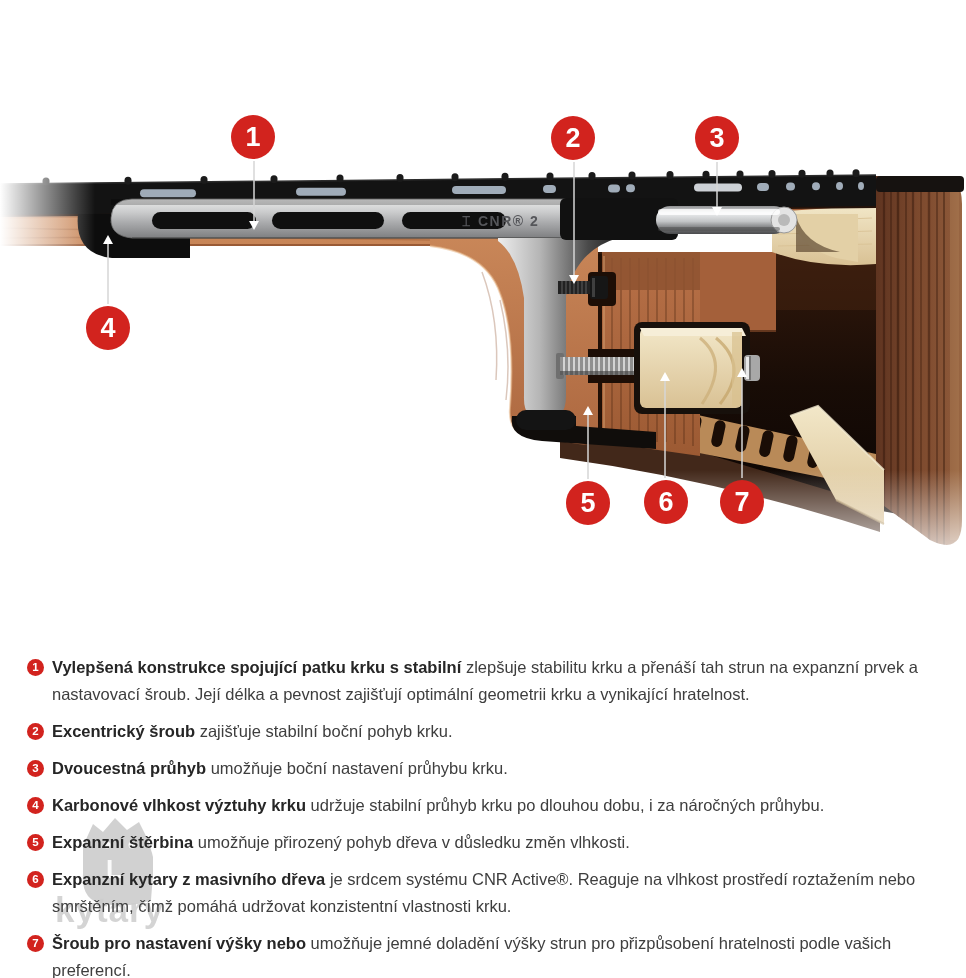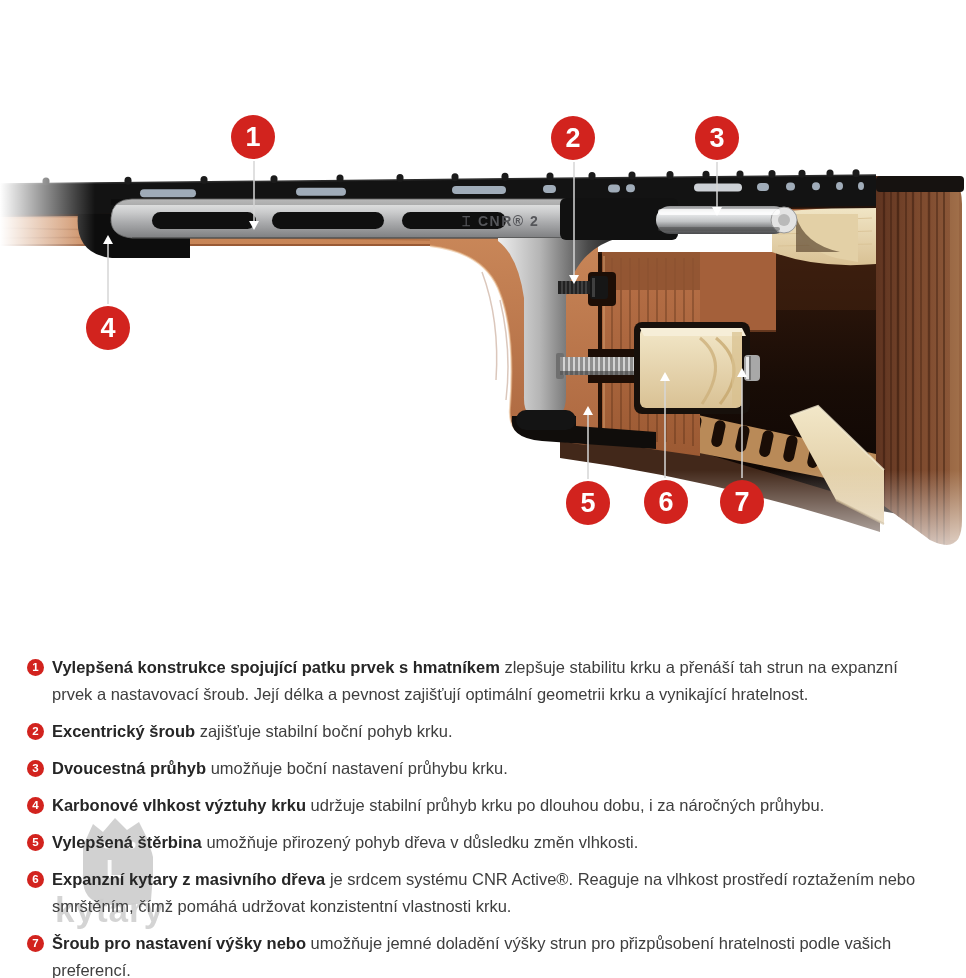--- a/index.html
+++ b/index.html
@@ -363,41 +363,41 @@
     <circle cx="34" cy="29" r="3.5" fill="#fff" opacity=".9"></circle>
     <circle cx="59" cy="29" r="3.5" fill="#fff" opacity=".9"></circle>
     <text x="33" y="62" font-size="26" font-weight="bold" fill="#fff" opacity=".9">L</text>
   </svg>
   <div class="wm-text">kytary</div>
 </div>
 
 <div class="legend">
   <div class="item">
     <span class="num">1</span>
-    <span class="b">Vylepšená konstrukce spojující patku prvek s hmatníkem</span>
+    <span class="b">Vylepšená konstrukce spojující patku krku s stabilní</span>
     <span>zlepšuje stabilitu krku a přenáší tah strun na expanzní prvek a nastavovací šroub. Její délka a pevnost zajišťují optimální geometrii krku a vynikající hratelnost.</span>
   </div>
   <div class="item">
     <span class="num">2</span>
     <span class="b">Excentrický šroub</span>
     <span>zajišťuje stabilní boční pohyb krku.</span>
   </div>
   <div class="item">
     <span class="num">3</span>
     <span class="b">Dvoucestná průhyb</span>
     <span>umožňuje boční nastavení průhybu krku.</span>
   </div>
   <div class="item">
     <span class="num">4</span>
     <span class="b">Karbonové vlhkost výztuhy krku</span>
     <span>udržuje stabilní průhyb krku po dlouhou dobu, i za náročných průhybu.</span>
   </div>
   <div class="item">
     <span class="num">5</span>
-    <span class="b">Vylepšená štěrbina</span>
+    <span class="b">Expanzní štěrbina</span>
     <span>umožňuje přirozený pohyb dřeva v důsledku změn vlhkosti.</span>
   </div>
   <div class="item">
     <span class="num">6</span>
     <span class="b">Expanzní kytary z masivního dřeva</span>
     <span>je srdcem systému CNR Active®. Reaguje na vlhkost prostředí roztažením nebo smrštěním, čímž pomáhá udržovat konzistentní vlastnosti krku.</span>
   </div>
   <div class="item">
     <span class="num">7</span>
     <span class="b">Šroub pro nastavení výšky nebo</span>

